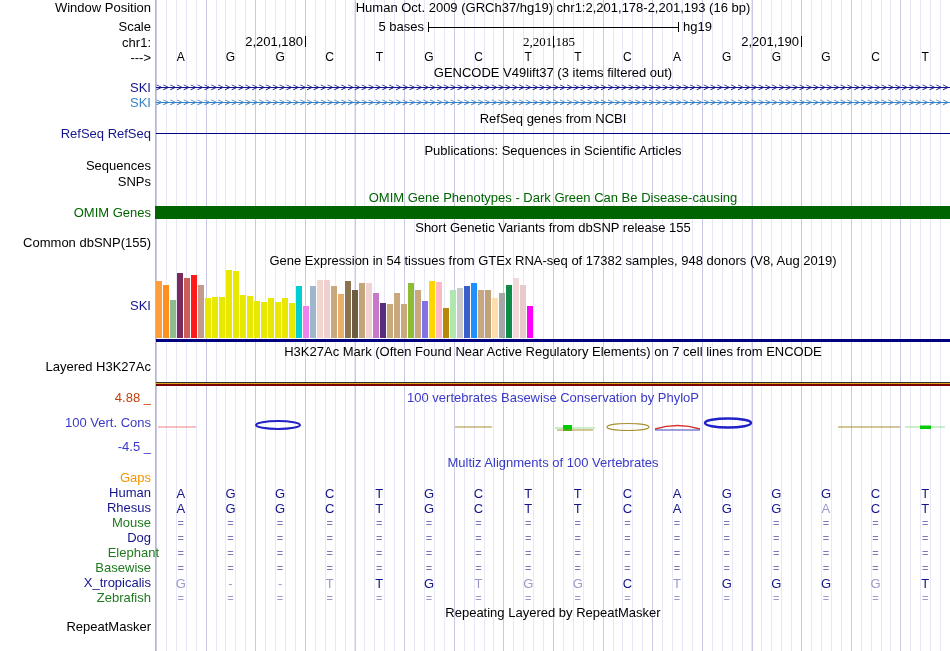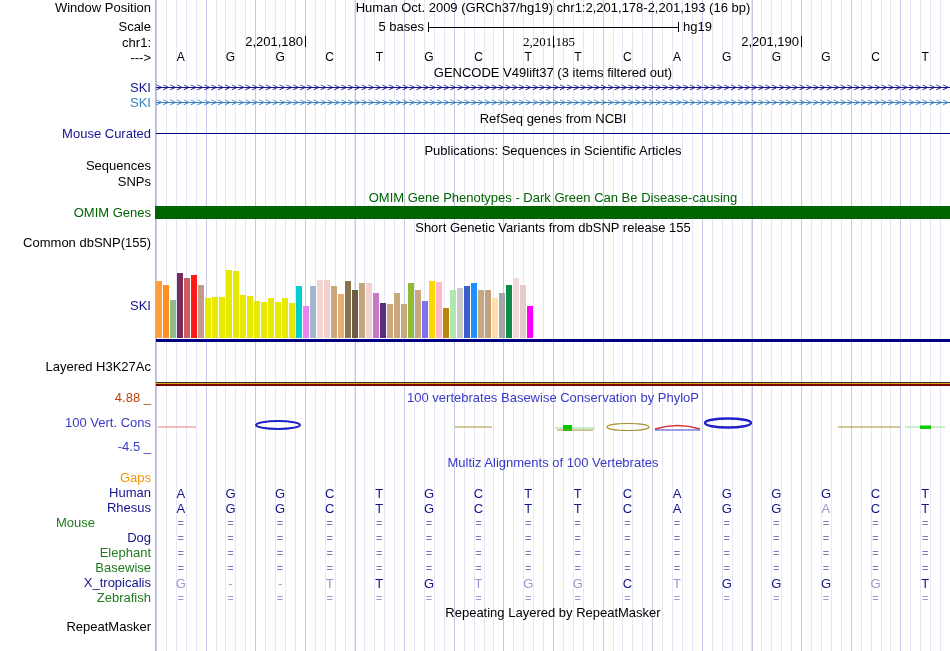--- a/index.html
+++ b/index.html
@@ -46,38 +46,40 @@
   <div class="lbl" style="top:51px">---&gt;</div>
   <div id="seq-row"></div>
 
   <div class="ctitle" style="top:66px">GENCODE V49lift37 (3 items filtered out)</div>
   <div class="lbl" id="gencode-lbl-0" style="top: 81px; color: rgb(20, 20, 140);">SKI</div>
   <div class="arrowline" id="gencode-arrow-0" style="top: 82px; color: rgb(20, 20, 140); background-image: linear-gradient(transparent 5px, rgb(20, 20, 140) 5px, rgb(20, 20, 140) 6px, transparent 6px);">&gt;&gt;&gt;&gt;&gt;&gt;&gt;&gt;&gt;&gt;&gt;&gt;&gt;&gt;&gt;&gt;&gt;&gt;&gt;&gt;&gt;&gt;&gt;&gt;&gt;&gt;&gt;&gt;&gt;&gt;&gt;&gt;&gt;&gt;&gt;&gt;&gt;&gt;&gt;&gt;&gt;&gt;&gt;&gt;&gt;&gt;&gt;&gt;&gt;&gt;&gt;&gt;&gt;&gt;&gt;&gt;&gt;&gt;&gt;&gt;&gt;&gt;&gt;&gt;&gt;&gt;&gt;&gt;&gt;&gt;&gt;&gt;&gt;&gt;&gt;&gt;&gt;&gt;&gt;&gt;&gt;&gt;&gt;&gt;&gt;&gt;&gt;&gt;&gt;&gt;&gt;&gt;&gt;&gt;&gt;&gt;&gt;&gt;&gt;&gt;&gt;&gt;&gt;&gt;&gt;&gt;&gt;&gt;&gt;&gt;&gt;&gt;&gt;&gt;&gt;&gt;&gt;&gt;&gt;&gt;&gt;&gt;&gt;&gt;&gt;&gt;&gt;&gt;&gt;&gt;&gt;&gt;&gt;&gt;&gt;&gt;&gt;&gt;&gt;&gt;&gt;&gt;&gt;&gt;&gt;&gt;&gt;&gt;&gt;&gt;&gt;&gt;&gt;&gt;&gt;&gt;&gt;&gt;&gt;&gt;&gt;&gt;&gt;&gt;&gt;&gt;&gt;&gt;&gt;&gt;&gt;&gt;&gt;&gt;&gt;&gt;&gt;&gt;&gt;&gt;&gt;&gt;&gt;&gt;&gt;&gt;&gt;&gt;&gt;&gt;</div>
   <div class="lbl" id="gencode-lbl-1" style="top: 96px; color: rgb(59, 130, 196);">SKI</div>
   <div class="arrowline" id="gencode-arrow-1" style="top: 97px; color: rgb(59, 130, 196); background-image: linear-gradient(transparent 5px, rgb(59, 130, 196) 5px, rgb(59, 130, 196) 6px, transparent 6px);">&gt;&gt;&gt;&gt;&gt;&gt;&gt;&gt;&gt;&gt;&gt;&gt;&gt;&gt;&gt;&gt;&gt;&gt;&gt;&gt;&gt;&gt;&gt;&gt;&gt;&gt;&gt;&gt;&gt;&gt;&gt;&gt;&gt;&gt;&gt;&gt;&gt;&gt;&gt;&gt;&gt;&gt;&gt;&gt;&gt;&gt;&gt;&gt;&gt;&gt;&gt;&gt;&gt;&gt;&gt;&gt;&gt;&gt;&gt;&gt;&gt;&gt;&gt;&gt;&gt;&gt;&gt;&gt;&gt;&gt;&gt;&gt;&gt;&gt;&gt;&gt;&gt;&gt;&gt;&gt;&gt;&gt;&gt;&gt;&gt;&gt;&gt;&gt;&gt;&gt;&gt;&gt;&gt;&gt;&gt;&gt;&gt;&gt;&gt;&gt;&gt;&gt;&gt;&gt;&gt;&gt;&gt;&gt;&gt;&gt;&gt;&gt;&gt;&gt;&gt;&gt;&gt;&gt;&gt;&gt;&gt;&gt;&gt;&gt;&gt;&gt;&gt;&gt;&gt;&gt;&gt;&gt;&gt;&gt;&gt;&gt;&gt;&gt;&gt;&gt;&gt;&gt;&gt;&gt;&gt;&gt;&gt;&gt;&gt;&gt;&gt;&gt;&gt;&gt;&gt;&gt;&gt;&gt;&gt;&gt;&gt;&gt;&gt;&gt;&gt;&gt;&gt;&gt;&gt;&gt;&gt;&gt;&gt;&gt;&gt;&gt;&gt;&gt;&gt;&gt;&gt;&gt;&gt;&gt;&gt;&gt;&gt;&gt;&gt;&gt;</div>
 
   <div class="ctitle" style="top:112px">RefSeq genes from NCBI</div>
-  <div class="lbl" style="top:127px;color:#14148C">Mouse Curated</div>
+  <div class="lbl" style="top:127px;color:#14148C">RefSeq RefSeq</div>
   <div class="hline" style="top:133px;height:1px;background:#000080"></div>
 
   <div class="ctitle" style="top:144px">Publications: Sequences in Scientific Articles</div>
   <div class="lbl" style="top:159px">Sequences</div>
   <div class="lbl" style="top:175px">SNPs</div>
 
   <div class="ctitle" style="top:191px;color:#006400">OMIM Gene Phenotypes - Dark Green Can Be Disease-causing</div>
   <div class="lbl" style="top:206px;color:#006400">OMIM Genes</div>
   <div class="hline" style="left:155px;width:795px;top:206px;height:13px;background:#006400"></div>
 
   <div class="ctitle" style="top:221px">Short Genetic Variants from dbSNP release 155</div>
   <div class="lbl" style="top:236px">Common dbSNP(155)</div>
 
+  <div class="ctitle" style="top:254px">Gene Expression in 54 tissues from GTEx RNA-seq of 17382 samples, 948 donors (V8, Aug 2019)</div>
   <div class="lbl" style="top:299px;color:#14148C">SKI</div>
   <div id="gtex-bars"></div>
   <div class="hline" style="top:339px;height:3px;background:#000080"></div>
 
+  <div class="ctitle" style="top:345px">H3K27Ac Mark (Often Found Near Active Regulatory Elements) on 7 cell lines from ENCODE</div>
   <div class="lbl" style="top:360px">Layered H3K27Ac</div>
   <div class="hline" style="top:382px;height:1px;background:#303030"></div>
   <div class="hline" style="top:383px;height:1px;background:#D9A520"></div>
   <div class="hline" style="top:384px;height:2px;background:#7B0000"></div>
 
   <div class="ctitle" style="top:391px;color:#3A3AC8">100 vertebrates Basewise Conservation by PhyloP</div>
   <div class="lbl" style="top:391px;color:#c2410c">4.88 _</div>
   <div class="lbl" style="top:416px;color:#3A3AC8">100 Vert. Cons</div>
   <div class="lbl" style="top:440px;color:#3A3AC8">-4.5 _</div>
   <svg id="phylop-svg" class="abs" style="left:155px;top:412px" width="795" height="28">
@@ -205,21 +207,21 @@
     <div class="mz-cell" style="left: 478.562px; top: 502px; color: rgb(20, 20, 140);">C</div>
     <div class="mz-cell" style="left: 528.188px; top: 502px; color: rgb(20, 20, 140);">T</div>
     <div class="mz-cell" style="left: 577.812px; top: 502px; color: rgb(20, 20, 140);">T</div>
     <div class="mz-cell" style="left: 627.438px; top: 502px; color: rgb(20, 20, 140);">C</div>
     <div class="mz-cell" style="left: 677.062px; top: 502px; color: rgb(20, 20, 140);">A</div>
     <div class="mz-cell" style="left: 726.688px; top: 502px; color: rgb(20, 20, 140);">G</div>
     <div class="mz-cell" style="left: 776.312px; top: 502px; color: rgb(20, 20, 140);">G</div>
     <div class="mz-cell" style="left: 825.938px; top: 502px; color: rgb(154, 154, 204);">A</div>
     <div class="mz-cell" style="left: 875.562px; top: 502px; color: rgb(20, 20, 140);">C</div>
     <div class="mz-cell" style="left: 925.188px; top: 502px; color: rgb(20, 20, 140);">T</div>
-    <div class="lbl" style="top: 516px; color: rgb(30, 122, 30); text-align: center;">Mouse</div>
+    <div class="lbl" style="top: 516px; color: rgb(30, 122, 30);">Mouse</div>
     <div class="mz-cell" style="left: 180.812px; top: 517px; color: rgb(120, 120, 184); font-size: 11px;">=</div>
     <div class="mz-cell" style="left: 230.438px; top: 517px; color: rgb(120, 120, 184); font-size: 11px;">=</div>
     <div class="mz-cell" style="left: 280.062px; top: 517px; color: rgb(120, 120, 184); font-size: 11px;">=</div>
     <div class="mz-cell" style="left: 329.688px; top: 517px; color: rgb(120, 120, 184); font-size: 11px;">=</div>
     <div class="mz-cell" style="left: 379.312px; top: 517px; color: rgb(120, 120, 184); font-size: 11px;">=</div>
     <div class="mz-cell" style="left: 428.938px; top: 517px; color: rgb(120, 120, 184); font-size: 11px;">=</div>
     <div class="mz-cell" style="left: 478.562px; top: 517px; color: rgb(120, 120, 184); font-size: 11px;">=</div>
     <div class="mz-cell" style="left: 528.188px; top: 517px; color: rgb(120, 120, 184); font-size: 11px;">=</div>
     <div class="mz-cell" style="left: 577.812px; top: 517px; color: rgb(120, 120, 184); font-size: 11px;">=</div>
     <div class="mz-cell" style="left: 627.438px; top: 517px; color: rgb(120, 120, 184); font-size: 11px;">=</div>
@@ -239,21 +241,21 @@
     <div class="mz-cell" style="left: 478.562px; top: 532px; color: rgb(120, 120, 184); font-size: 11px;">=</div>
     <div class="mz-cell" style="left: 528.188px; top: 532px; color: rgb(120, 120, 184); font-size: 11px;">=</div>
     <div class="mz-cell" style="left: 577.812px; top: 532px; color: rgb(120, 120, 184); font-size: 11px;">=</div>
     <div class="mz-cell" style="left: 627.438px; top: 532px; color: rgb(120, 120, 184); font-size: 11px;">=</div>
     <div class="mz-cell" style="left: 677.062px; top: 532px; color: rgb(120, 120, 184); font-size: 11px;">=</div>
     <div class="mz-cell" style="left: 726.688px; top: 532px; color: rgb(120, 120, 184); font-size: 11px;">=</div>
     <div class="mz-cell" style="left: 776.312px; top: 532px; color: rgb(120, 120, 184); font-size: 11px;">=</div>
     <div class="mz-cell" style="left: 825.938px; top: 532px; color: rgb(120, 120, 184); font-size: 11px;">=</div>
     <div class="mz-cell" style="left: 875.562px; top: 532px; color: rgb(120, 120, 184); font-size: 11px;">=</div>
     <div class="mz-cell" style="left: 925.188px; top: 532px; color: rgb(120, 120, 184); font-size: 11px;">=</div>
-    <div class="lbl" style="top: 546px; color: rgb(30, 122, 30);">Elephant</div>
+    <div class="lbl" style="top: 546px; color: rgb(30, 122, 30); padding-left: 8px;">Elephant</div>
     <div class="mz-cell" style="left: 180.812px; top: 547px; color: rgb(120, 120, 184); font-size: 11px;">=</div>
     <div class="mz-cell" style="left: 230.438px; top: 547px; color: rgb(120, 120, 184); font-size: 11px;">=</div>
     <div class="mz-cell" style="left: 280.062px; top: 547px; color: rgb(120, 120, 184); font-size: 11px;">=</div>
     <div class="mz-cell" style="left: 329.688px; top: 547px; color: rgb(120, 120, 184); font-size: 11px;">=</div>
     <div class="mz-cell" style="left: 379.312px; top: 547px; color: rgb(120, 120, 184); font-size: 11px;">=</div>
     <div class="mz-cell" style="left: 428.938px; top: 547px; color: rgb(120, 120, 184); font-size: 11px;">=</div>
     <div class="mz-cell" style="left: 478.562px; top: 547px; color: rgb(120, 120, 184); font-size: 11px;">=</div>
     <div class="mz-cell" style="left: 528.188px; top: 547px; color: rgb(120, 120, 184); font-size: 11px;">=</div>
     <div class="mz-cell" style="left: 577.812px; top: 547px; color: rgb(120, 120, 184); font-size: 11px;">=</div>
     <div class="mz-cell" style="left: 627.438px; top: 547px; color: rgb(120, 120, 184); font-size: 11px;">=</div>

